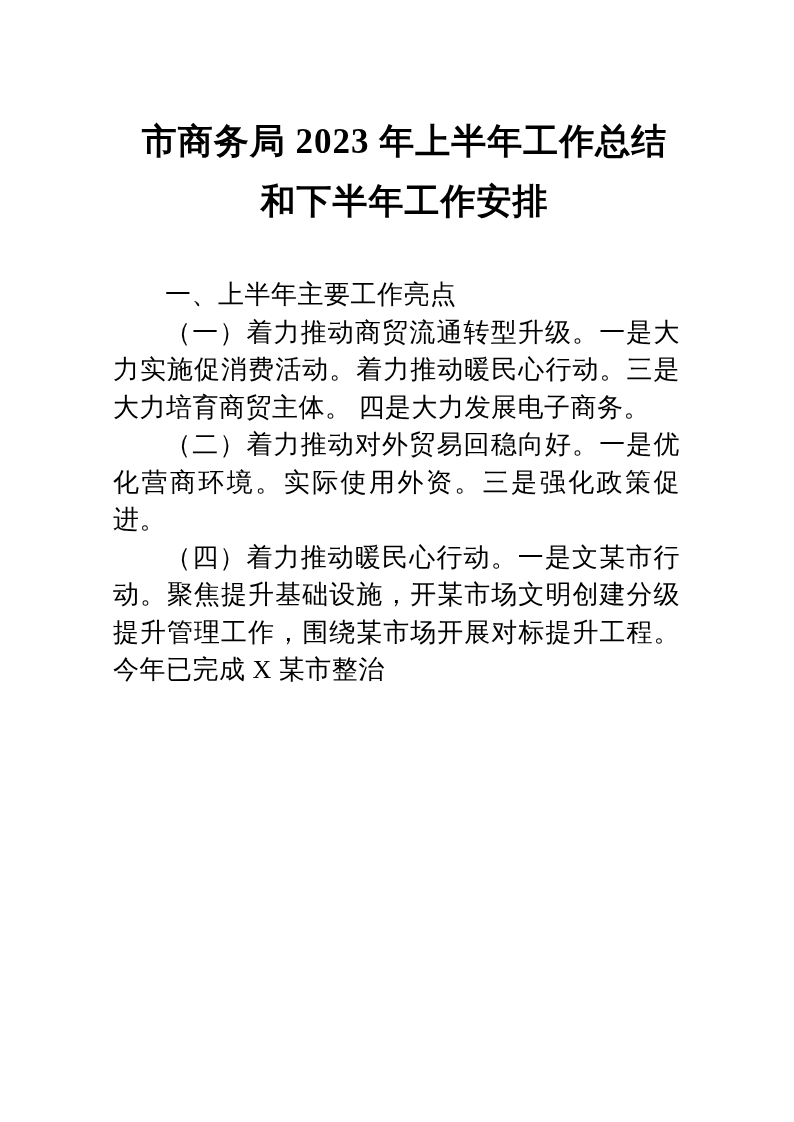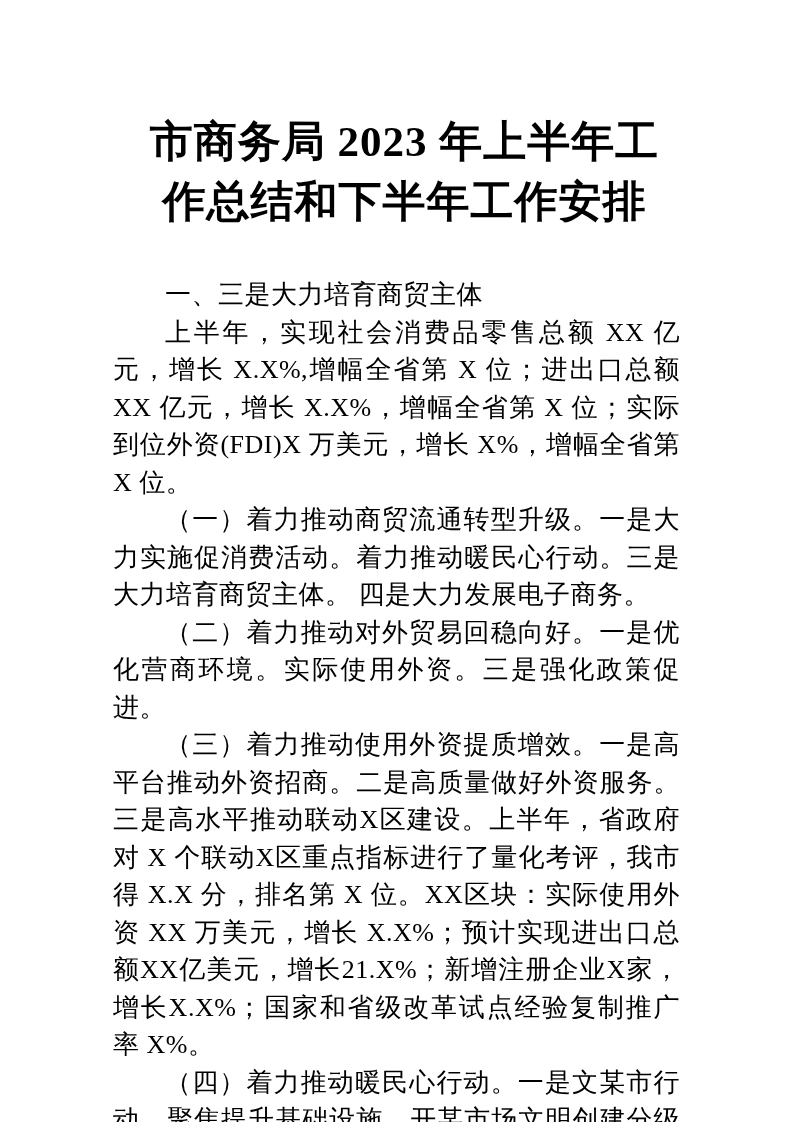--- a/index.html
+++ b/index.html
@@ -14,21 +14,21 @@
     margin: 0 auto;
     background: #ffffff;
     color: #000000;
     font-family: "Liberation Serif", "DejaVu Serif", serif;
     box-sizing: border-box;
     padding: 112px 114px 0 113px;
     overflow: hidden;
   }
   .doc-title {
     margin: 0 0 44px 16px;
-    font-size: 43px;
+    font-size: 35px;
     font-weight: bold;
     line-height: 60px;
     text-align: center;
     letter-spacing: 1px;
   }
   .doc-body p {
     margin: 0;
     font-size: 26px;
     line-height: 37.5px;
     text-align: justify;
@@ -39,25 +39,23 @@
     text-align: left;
   }
 </style>
 </head>
 <body>
 
 <div class="page">
   <h1 class="doc-title">市商务局 2023 年上半年工作总结和下半年工作安排</h1>
 
   <div class="doc-body">
-    <p class="section-heading">一、三是大力培育商贸主体</p>
+    <p class="section-heading">一、上半年主要工作亮点</p>
 
-    <p>上半年，实现社会消费品零售总额 XX 亿元，增长 X.X%,增幅全省第 X 位；进出口总额 XX 亿元，增长 X.X%，增幅全省第 X 位；实际到位外资(FDI)X 万美元，增长 X%，增幅全省第 X 位。</p>
 
     <p>（一）着力推动商贸流通转型升级。一是大力实施促消费活动。着力推动暖民心行动。三是大力培育商贸主体。 四是大力发展电子商务。</p>
 
     <p>（二）着力推动对外贸易回稳向好。一是优化营商环境。实际使用外资。三是强化政策促进。</p>
 
-    <p>（三）着力推动使用外资提质增效。一是高平台推动外资招商。二是高质量做好外资服务。三是高水平推动联动X区建设。上半年，省政府对 X 个联动X区重点指标进行了量化考评，我市得 X.X 分，排名第 X 位。XX区块：实际使用外资 XX 万美元，增长 X.X%；预计实现进出口总额XX亿美元，增长21.X%；新增注册企业X家，增长X.X%；国家和省级改革试点经验复制推广率 X%。</p>
 
     <p>（四）着力推动暖民心行动。一是文某市行动。聚焦提升基础设施，开某市场文明创建分级提升管理工作，围绕某市场开展对标提升工程。今年已完成 X 某市整治</p>
   </div>
 </div>
 
 </body></html>

